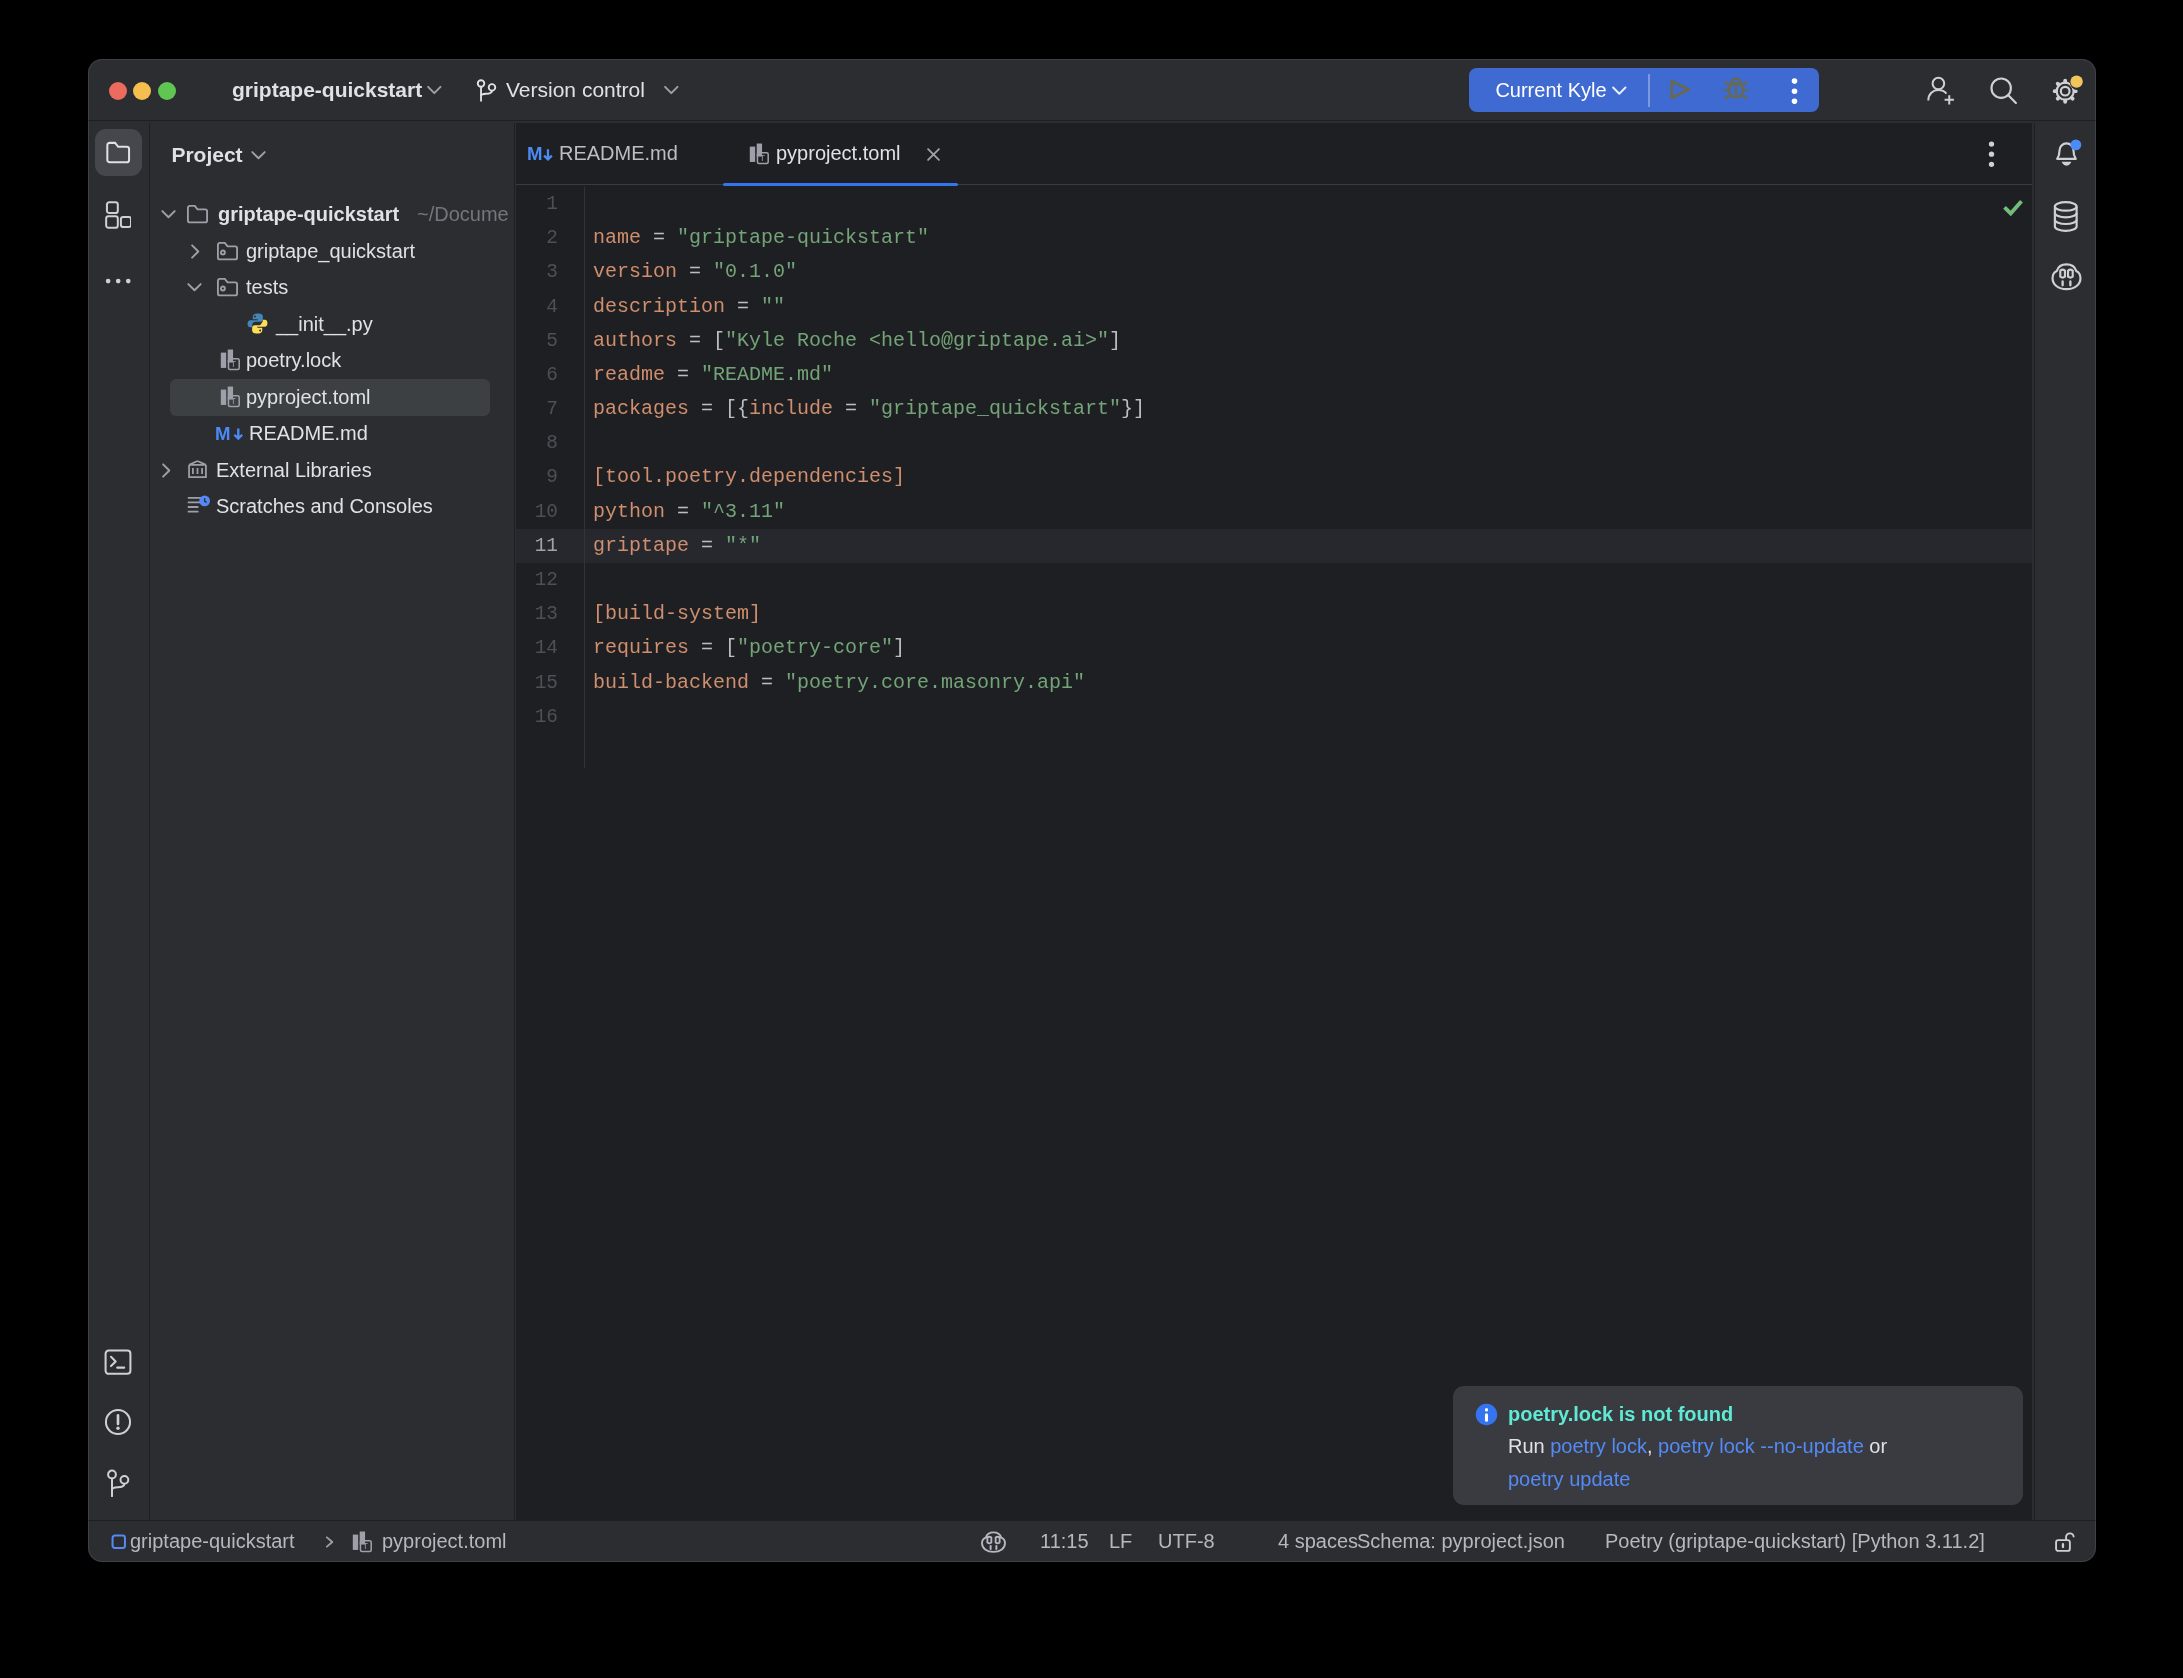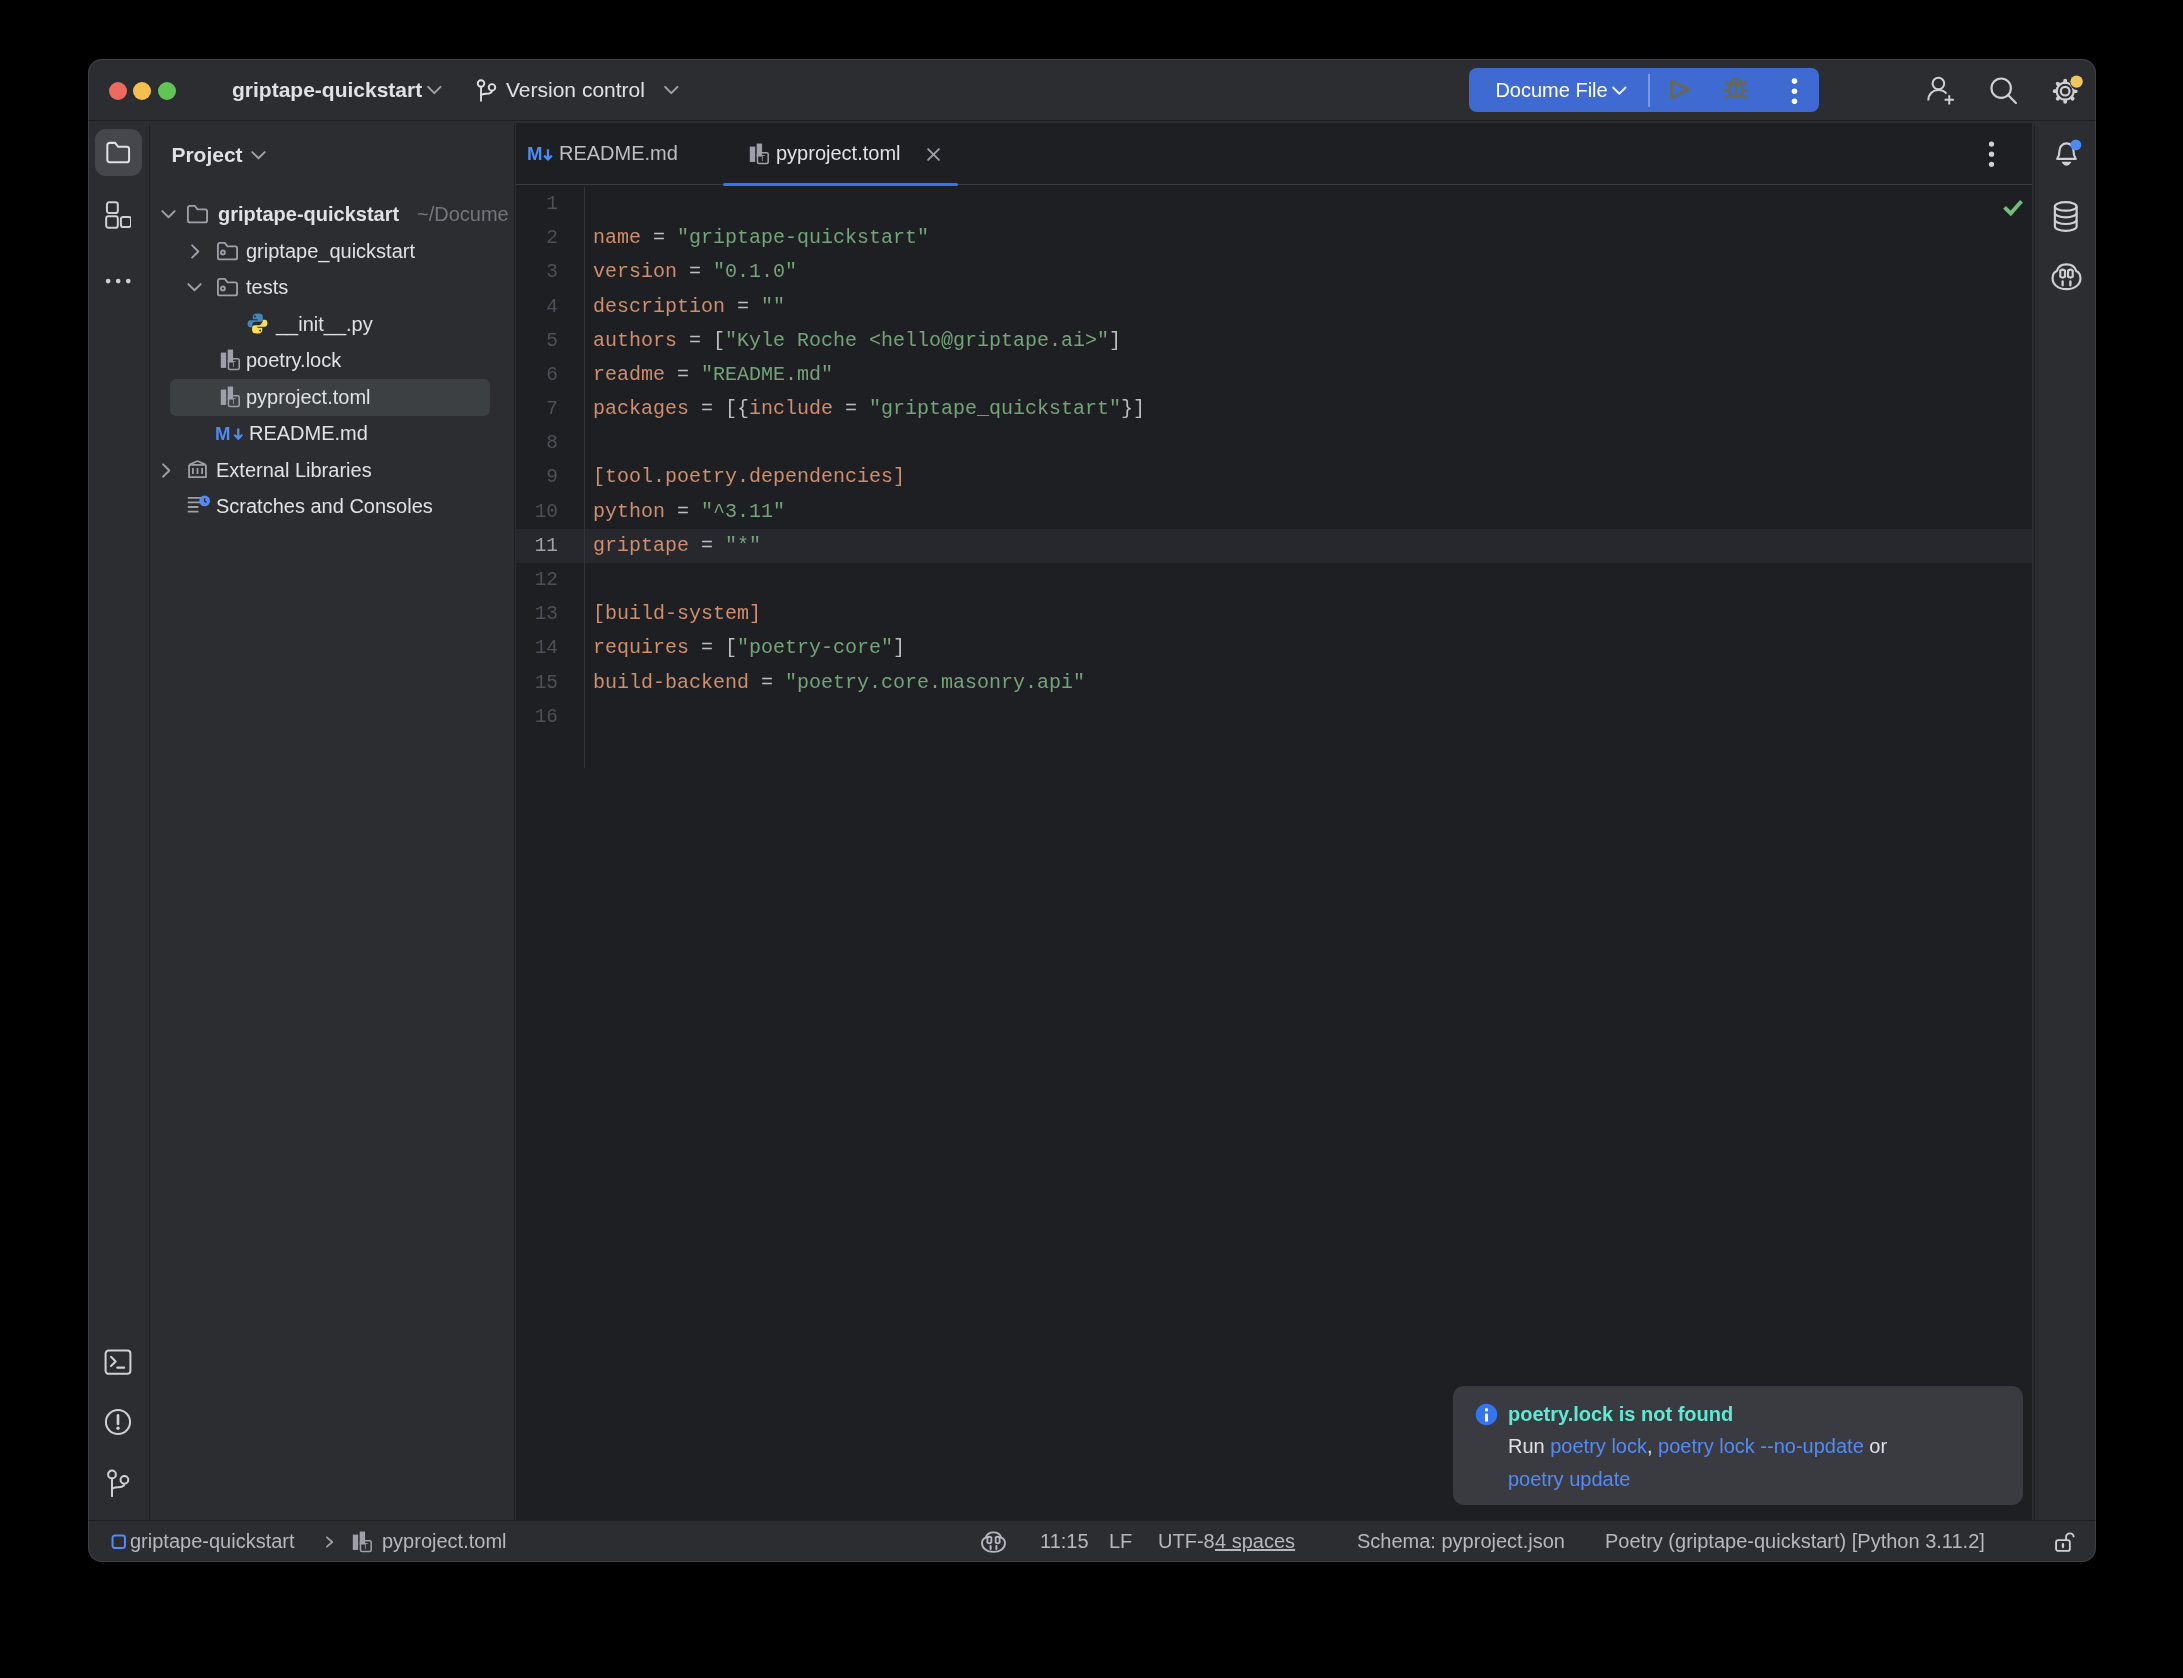--- a/index.html
+++ b/index.html
@@ -49,21 +49,21 @@
         <circle cx="23" cy="12" r="4.2"></circle>
         <path d="M9 11.2 V30"></path>
         <path d="M9 23 C9 17.5 23 23 23 16.2"></path>
     </svg>
     <div class="ttext" style="left:418px;">Version control</div>
     <svg class="abs" style="left:574px;top:24px;" width="18.6" height="14" viewBox="0 0 24 18">
         <path d="M4 5 L12 13 L20 5" stroke="#9da0a8" stroke-width="2.6" fill="none" stroke-linecap="round" stroke-linejoin="round"></path>
       </svg>
 
     <div class="runbtn">
-      <div style="position:absolute;left:26.4px;top:0;height:44px;line-height:44px;color:#fff;font-size:20px;">Docume File</div>
+      <div style="position:absolute;left:26.4px;top:0;height:44px;line-height:44px;color:#fff;font-size:20px;">Current Kyle</div>
       <svg class="abs" style="left:141px;top:15.5px;" width="18.6" height="14" viewBox="0 0 24 18">
           <path d="M4 4.5 L12 12.5 L20 4.5" stroke="#e8ecf5" stroke-width="2.6" fill="none" stroke-linecap="round" stroke-linejoin="round"></path>
         </svg>
       <div class="abs" style="left:179px;top:5.4px;width:1.6px;height:33px;background:#7d99de;"></div>
       <svg class="abs" style="left:198px;top:10px;" width="26.4" height="23" viewBox="0 0 34 30">
           <path d="M6 4 L28 15 L6 26 Z" fill="none" stroke="#6b6a46" stroke-width="3.4" stroke-linejoin="round"></path>
         </svg>
       <svg class="abs" style="left:253px;top:8.5px;" width="28" height="26.4" viewBox="0 0 36 34" fill="none" stroke="#6b6a46" stroke-width="3">
         <path d="M12 8 a6 6 0 0 1 12 0"></path>
         <rect x="9" y="8" width="18" height="18" rx="8.5"></rect>
@@ -337,21 +337,21 @@
         <text x="15" y="25" font-size="11" fill="#9da0a8" font-family="Liberation Sans">T</text>
       </svg>
     <div class="sitem" style="left:294px;">pyproject.toml</div>
     <svg class="abs" style="left:890px;top:10px;" width="31" height="23" viewBox="0 0 42 32">
       <path d="M21 2 c-6 0-9.5 3-10.8 7.2 C7 10.5 5 13 5 17 c0 7 6.5 12 16 12 s16-5 16-12 c0-4-2-6.5-5.2-7.8 C30.5 5 27 2 21 2 z M12.5 9 a4.5 4.5 0 0 1 5.5 0 v7 a4.5 4.5 0 0 1-5.5 0 z M24 9 a4.5 4.5 0 0 1 5.5 0 v7 a4.5 4.5 0 0 1-5.5 0 z" fill="none" stroke="#b4b8bf" stroke-width="2.6" stroke-linejoin="round"></path>
       <path d="M17 21 v4 M25 21 v4" stroke="#b4b8bf" stroke-width="2.8" stroke-linecap="round"></path>
     </svg>
     <div class="sitem" style="left:952px;">11:15</div>
     <div class="sitem" style="left:1021px;">LF</div>
     <div class="sitem" style="left:1070px;">UTF-8</div>
-    <div class="sitem" style="left:1127px;text-decoration:underline;">4 spaces</div>
+    <div class="sitem" style="left:1190px;">4 spaces</div>
     <div class="sitem" style="left:1269px;">Schema: pyproject.json</div>
     <div class="sitem" style="left:1517px;">Poetry (griptape-quickstart) [Python 3.11.2]</div>
     <svg class="abs" style="left:1965px;top:9.3px;" width="23" height="25" viewBox="0 0 30 32" fill="none" stroke="#ced0d6" stroke-width="2.4">
       <rect x="4" y="13" width="18" height="14" rx="3"></rect>
       <path d="M17 13 v-4 a5 5 0 0 1 10 0"></path>
       <path d="M13 18 v4" stroke-width="3" stroke-linecap="round"></path>
     </svg>
   </div>
 </div>
 

